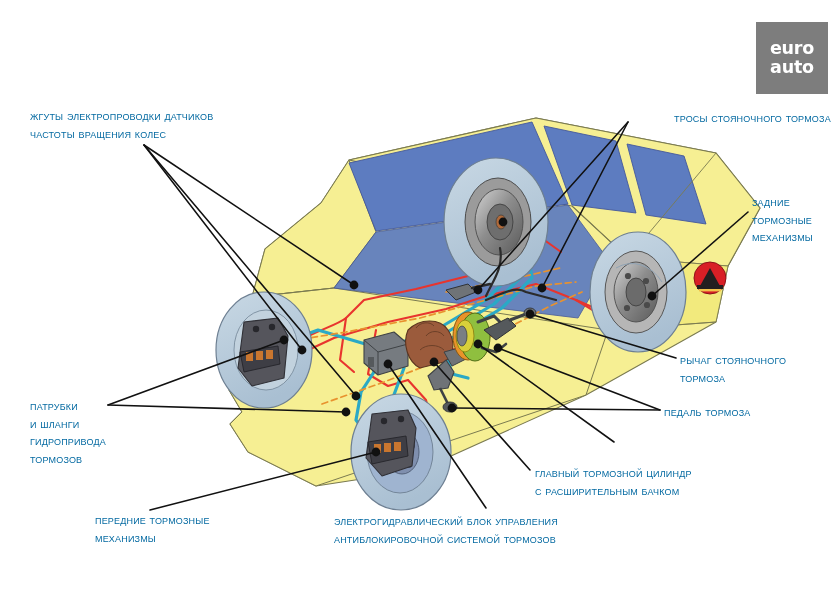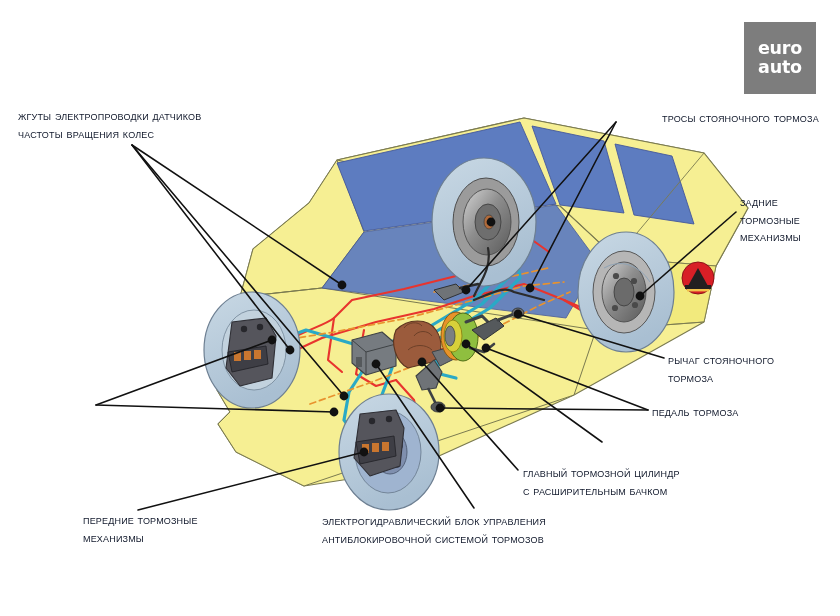--- a/index.html
+++ b/index.html
@@ -4,27 +4,27 @@
 <title>Brake system diagram</title>
 <style>
   html,body{margin:0;padding:0;}
   body{
     width:840px;height:616px;
     background:#ffffff;
     font-family:"Liberation Sans","DejaVu Sans",sans-serif;
     overflow:hidden;
     position:relative;
   }
-  #stage{position:absolute;left:4px;top:0;width:736px;height:616px;text-decoration:underline;}
+  #stage{position:absolute;left:16px;top:0;width:736px;height:616px;text-decoration:underline;}
   #stage svg{position:absolute;left:0;top:0;}
 
   
   .callout{
     position:absolute;
-    color:#0f172a;
+    color:#0369a1;
     font-size:12.4px;
     line-height:17.5px;
     letter-spacing:.18px;
     font-variant:small-caps;
     text-transform:lowercase;
     white-space:pre-line;
     font-weight:400;
   }
   .callout.r{text-align:left;}
 
@@ -294,14 +294,18 @@
 
   <div class="callout r" style="left:318px;top:513px;width:330px;">Электрогидравлический блок управления
 антиблокировочной системой тормозов</div>
 
   <div class="callout r" style="left:519px;top:465px;width:300px;">Главный тормозной цилиндр
 с расширительным бачком</div>
 
   <div class="callout r" style="left:79px;top:512px;width:220px;">Передние тормозные
 механизмы</div>
 
+  <div class="callout r" style="left:14px;top:398px;width:150px;">Патрубки
+и шланги
+гидропривода
+тормозов</div>
 
 </div>
 
 </body></html>

